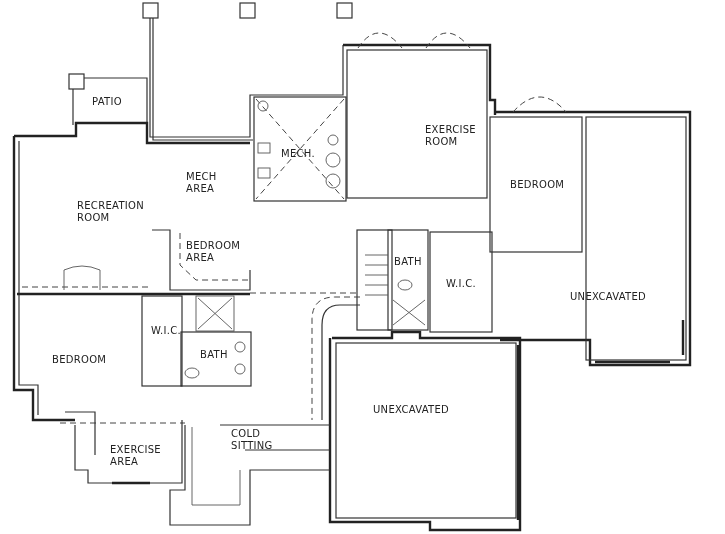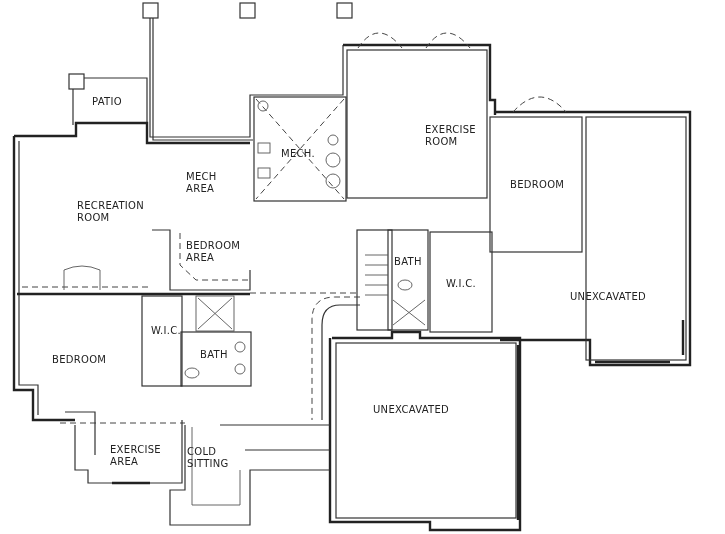--- a/index.html
+++ b/index.html
@@ -109,14 +109,14 @@
 <div class="lbl" style="left:58px;top:200px;margin-left:19px;"><span>RECREATION</span><br><span>ROOM</span></div>
 <div class="lbl" style="left:510px;top:179px;">BEDROOM</div>
 <div class="lbl" style="left:186px;top:240px;"><span>BEDROOM</span><br><span>AREA</span></div>
 <div class="lbl" style="left:394px;top:256px;">BATH</div>
 <div class="lbl" style="left:446px;top:278px;">W.I.C.</div>
 <div class="lbl" style="left:570px;top:291px;">UNEXCAVATED</div>
 <div class="lbl" style="left:151px;top:325px;">W.I.C.</div>
 <div class="lbl" style="left:52px;top:354px;">BEDROOM</div>
 <div class="lbl" style="left:200px;top:349px;">BATH</div>
 <div class="lbl" style="left:373px;top:404px;">UNEXCAVATED</div>
-<div class="lbl" style="left:187px;top:446px;"><span>COLD</span><br><span>SITTING</span></div>
+<div class="lbl" style="left:187px;top:428px;padding-left:44px;"><span>COLD</span><br><span>SITTING</span></div>
 <div class="lbl" style="left:110px;top:444px;"><span>EXERCISE</span><br><span>AREA</span></div>
 
 </body></html>

